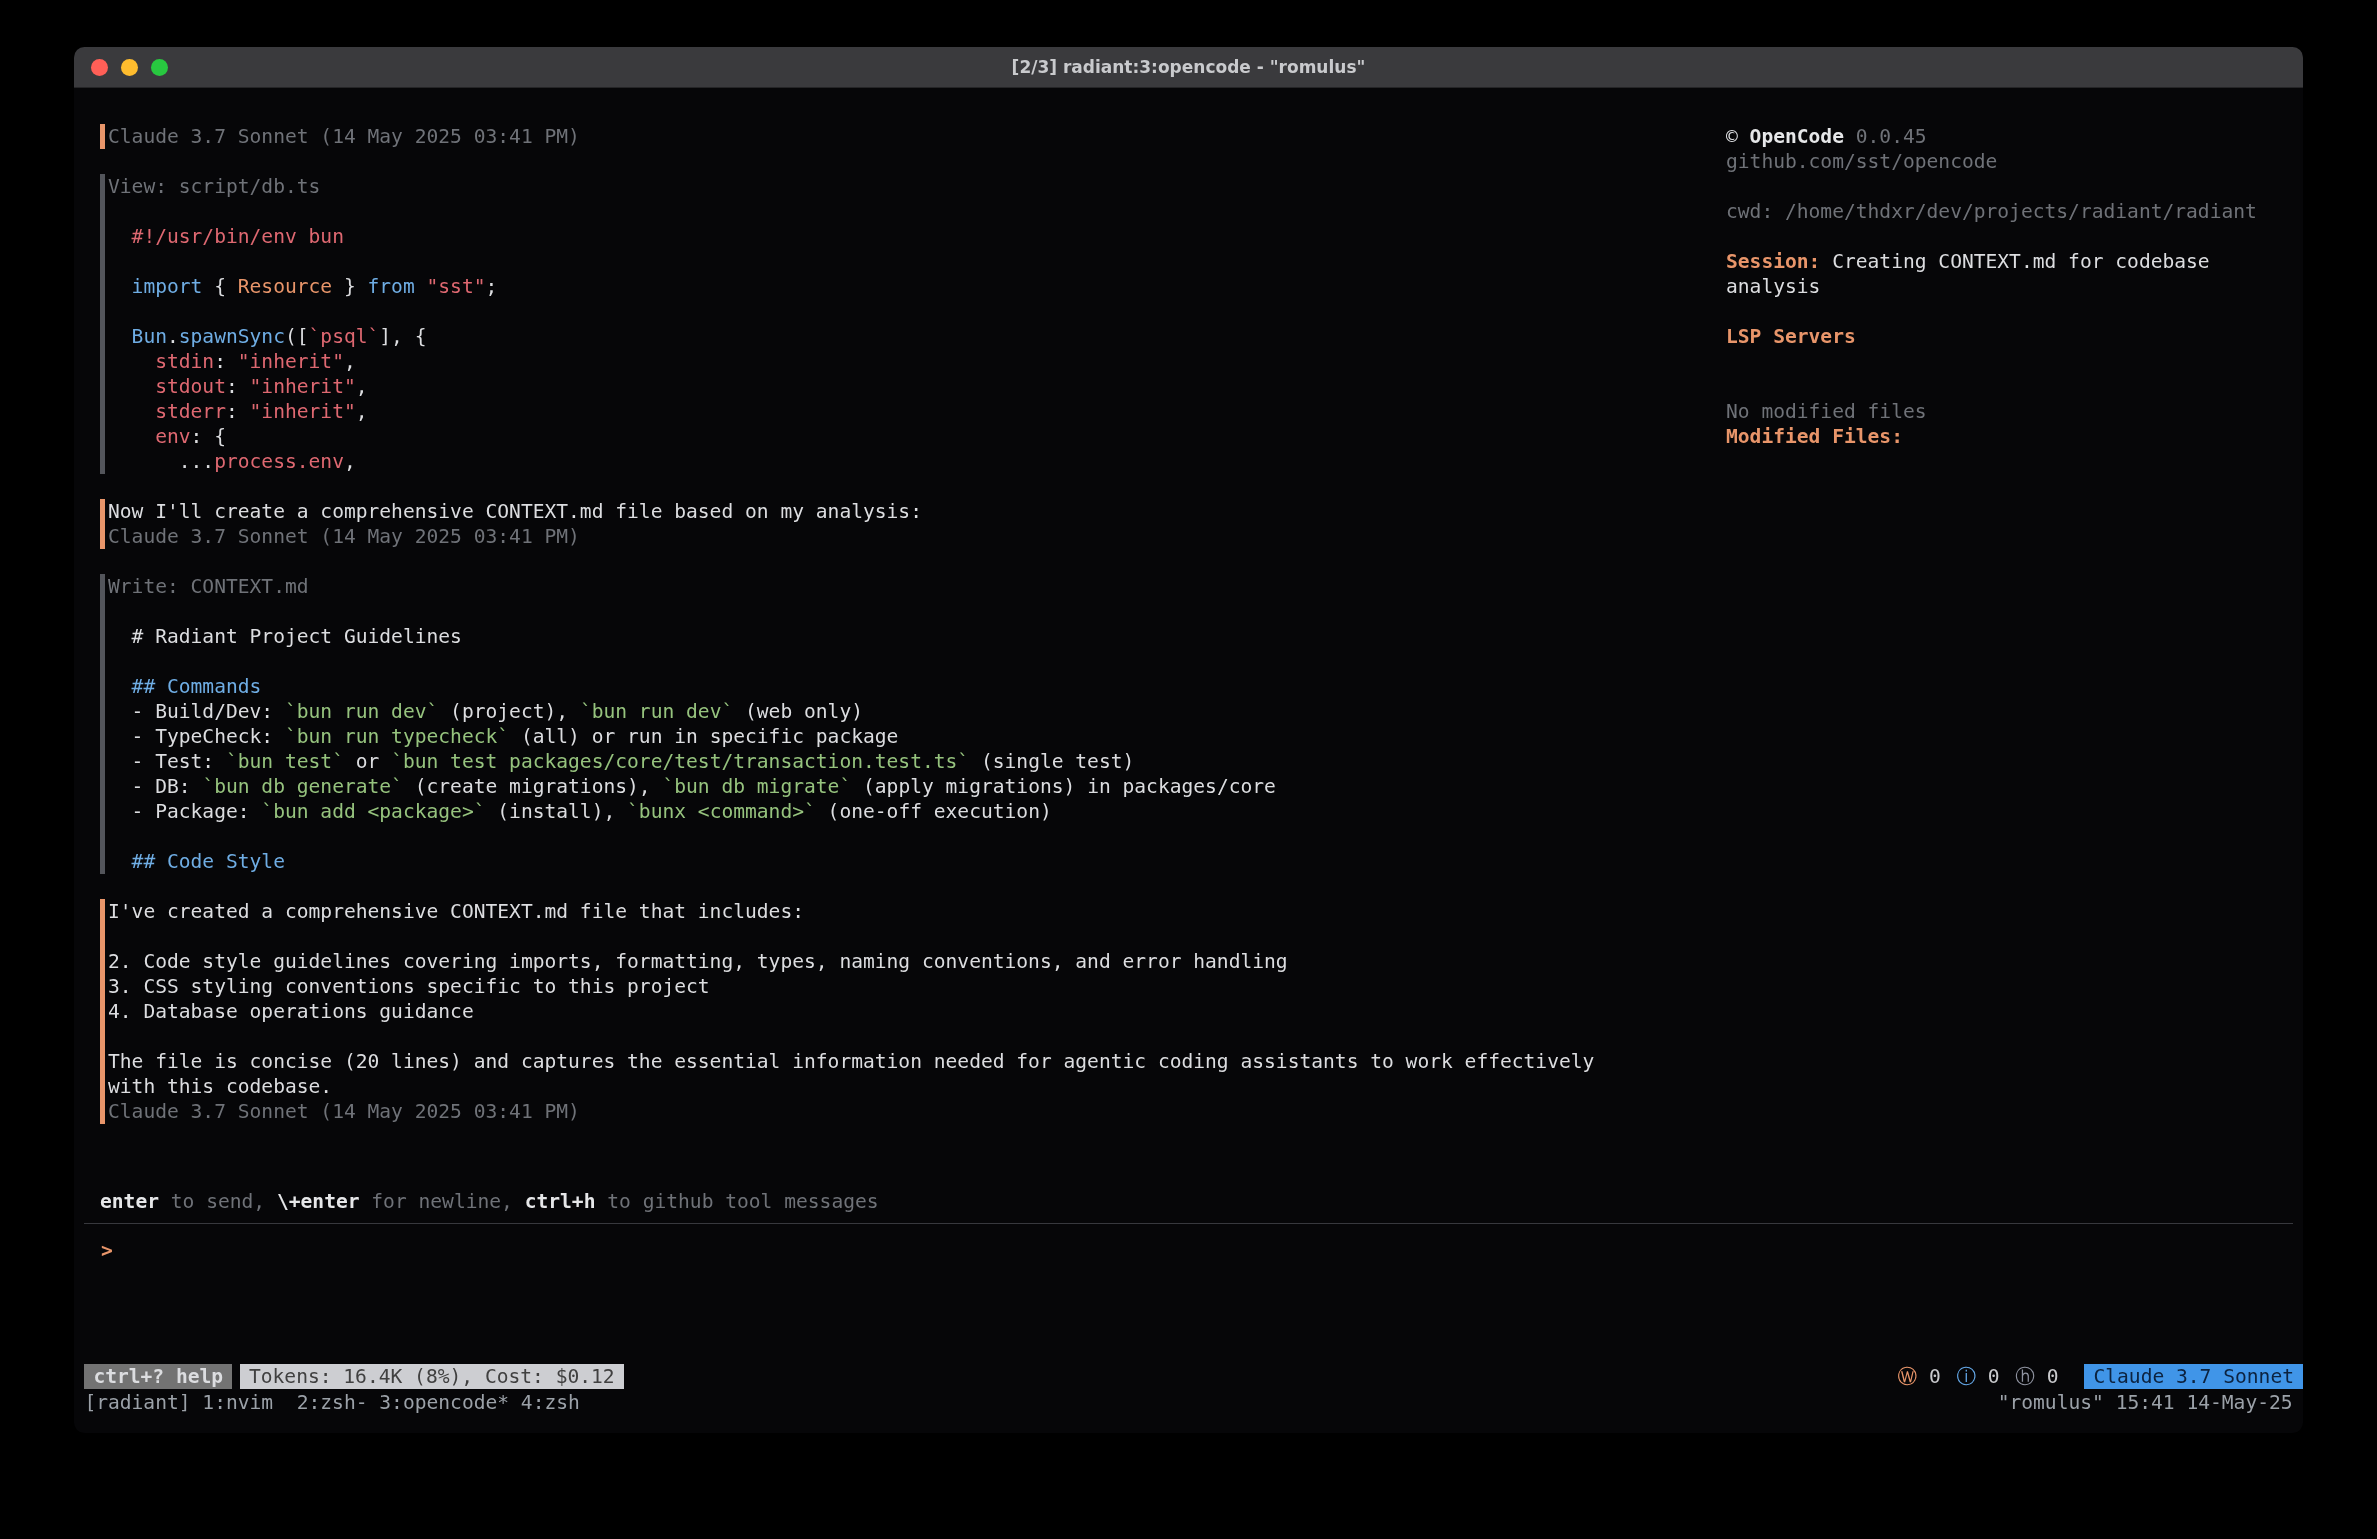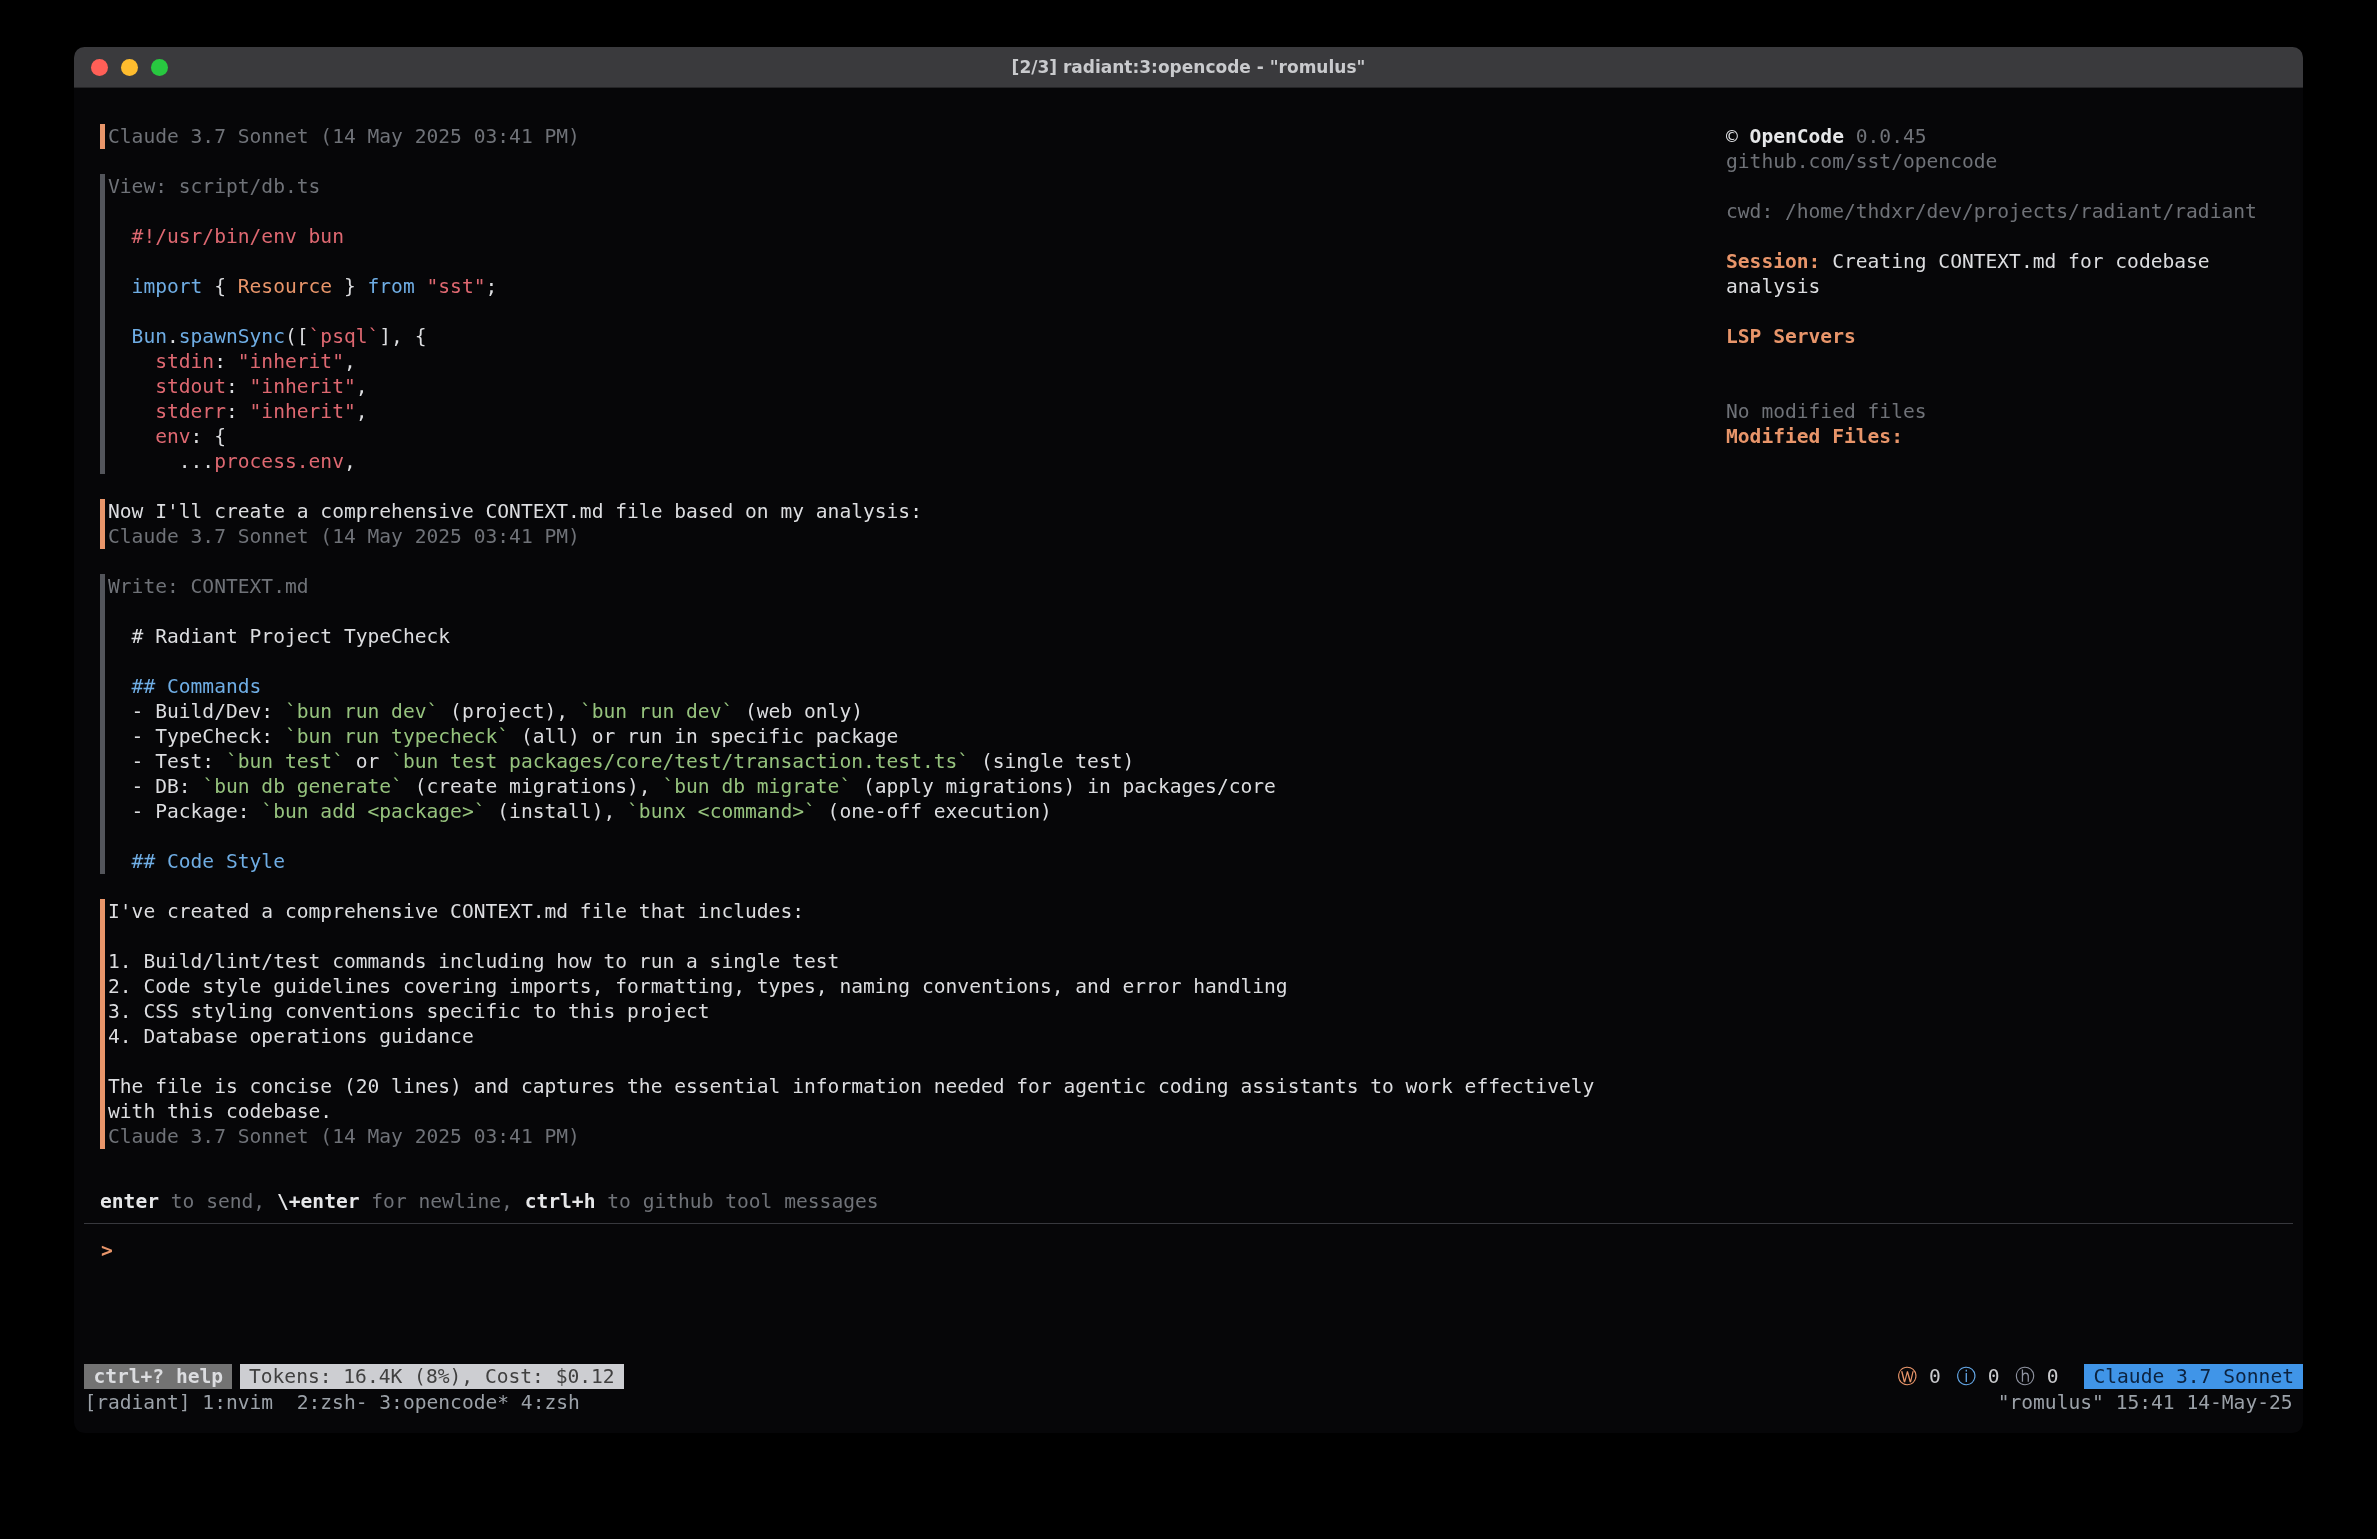--- a/index.html
+++ b/index.html
@@ -95,35 +95,34 @@
           <div class="line"><span class="c-white">    </span><span class="c-red">env</span><span class="c-white">: {</span></div>
           <div class="line"><span class="c-white">      ...</span><span class="c-red">process.env</span><span class="c-white">,</span></div>
         </div>
         <div class="block b-orange">
           <div class="line"><span class="c-white">Now I'll create a comprehensive CONTEXT.md file based on my analysis:</span></div>
           <div class="line"><span class="c-gray">Claude 3.7 Sonnet (14 May 2025 03:41 PM)</span></div>
         </div>
         <div class="block b-gray">
           <div class="line"><span class="c-gray">Write: CONTEXT.md</span></div>
           <div class="line"></div>
-          <div class="line"><span class="c-white">  # Radiant Project TypeCheck</span></div>
+          <div class="line"><span class="c-white">  # Radiant Project Guidelines</span></div>
           <div class="line"></div>
           <div class="line"><span class="c-blue">  ## Commands</span></div>
           <div class="line"><span class="c-white">  - Build/Dev: </span><span class="c-green">`bun run dev`</span><span class="c-white"> (project), </span><span class="c-green">`bun run dev`</span><span class="c-white"> (web only)</span></div>
           <div class="line"><span class="c-white">  - TypeCheck: </span><span class="c-green">`bun run typecheck`</span><span class="c-white"> (all) or run in specific package</span></div>
           <div class="line"><span class="c-white">  - Test: </span><span class="c-green">`bun test`</span><span class="c-white"> or </span><span class="c-green">`bun test packages/core/test/transaction.test.ts`</span><span class="c-white"> (single test)</span></div>
           <div class="line"><span class="c-white">  - DB: </span><span class="c-green">`bun db generate`</span><span class="c-white"> (create migrations), </span><span class="c-green">`bun db migrate`</span><span class="c-white"> (apply migrations) in packages/core</span></div>
           <div class="line"><span class="c-white">  - Package: </span><span class="c-green">`bun add &lt;package&gt;`</span><span class="c-white"> (install), </span><span class="c-green">`bunx &lt;command&gt;`</span><span class="c-white"> (one-off execution)</span></div>
           <div class="line"></div>
           <div class="line"><span class="c-blue">  ## Code Style</span></div>
         </div>
         <div class="block b-orange">
           <div class="line"><span class="c-white">I've created a comprehensive CONTEXT.md file that includes:</span></div>
           <div class="line"></div>
-          <div class="line"><span class="c-white">1. Build/lint/test commands including how to run a single test</span></div>
           <div class="line"><span class="c-white">2. Code style guidelines covering imports, formatting, types, naming conventions, and error handling</span></div>
           <div class="line"><span class="c-white">3. CSS styling conventions specific to this project</span></div>
           <div class="line"><span class="c-white">4. Database operations guidance</span></div>
           <div class="line"></div>
           <div class="line"><span class="c-white">The file is concise (20 lines) and captures the essential information needed for agentic coding assistants to work effectively</span></div>
           <div class="line"><span class="c-white">with this codebase.</span></div>
           <div class="line"><span class="c-gray">Claude 3.7 Sonnet (14 May 2025 03:41 PM)</span></div>
         </div>
       </div>
 

